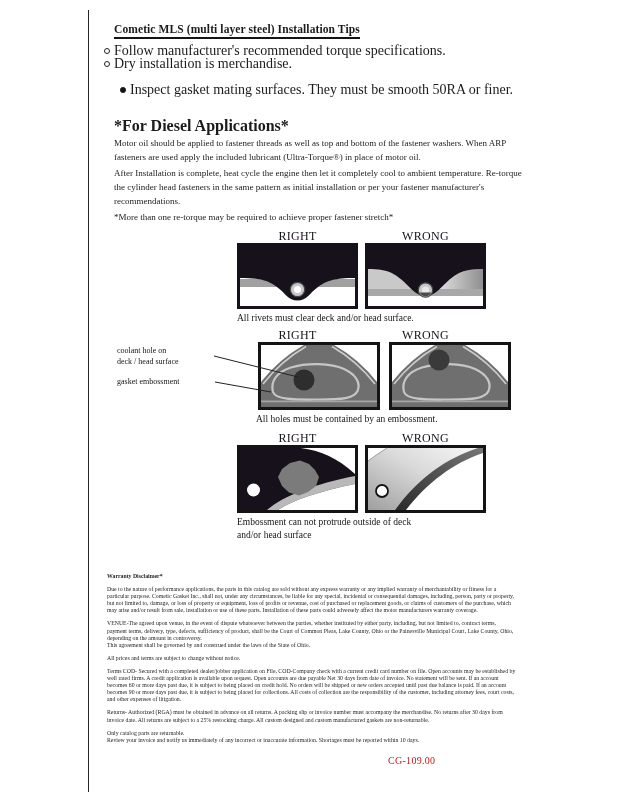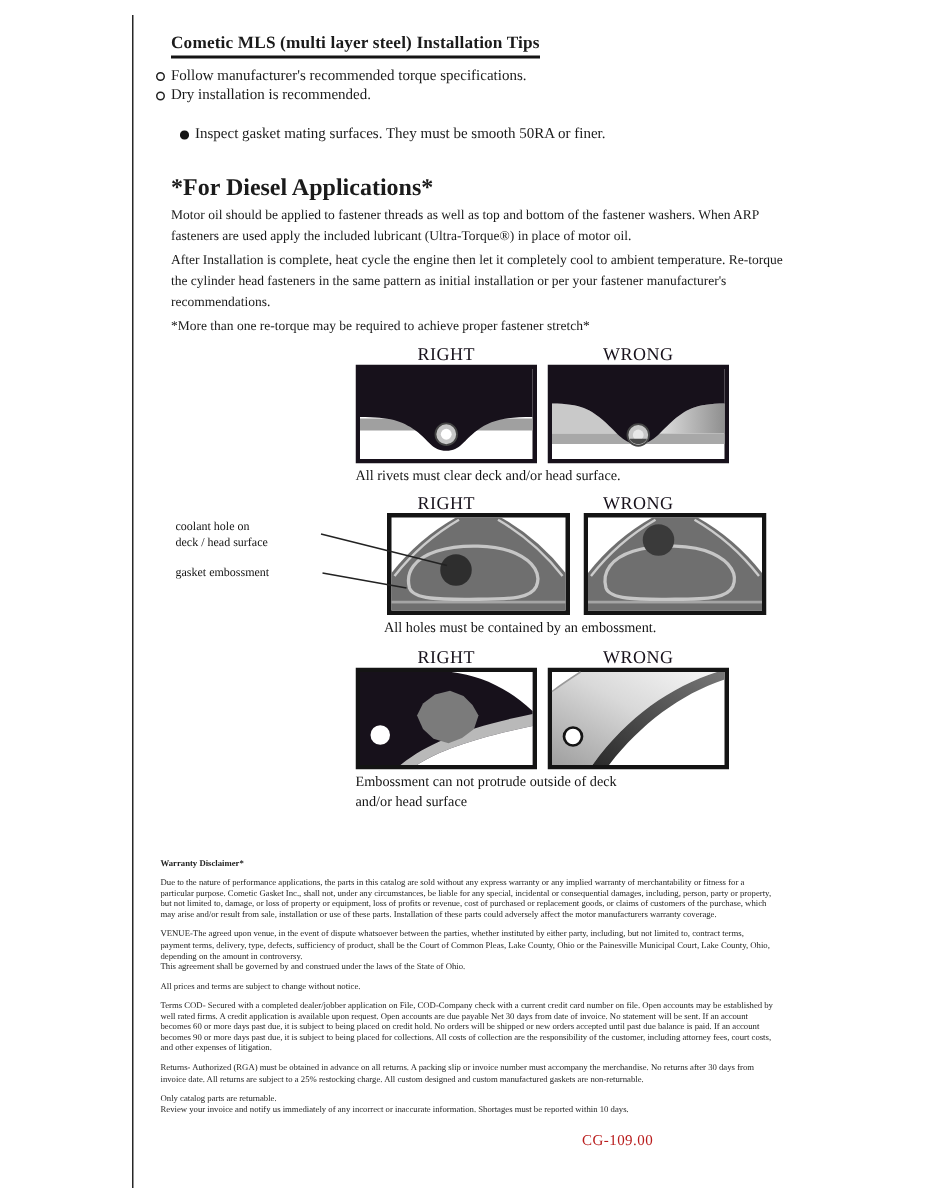--- a/index.html
+++ b/index.html
@@ -2,21 +2,21 @@
 <html><head>
 <meta charset="utf-8">
 <style>
   html,body{margin:0;padding:0;background:#ffffff;}
   .page{position:relative;width:618px;height:800px;background:#ffffff;overflow:hidden;
         font-family:Liberation Serif, serif;color:#1b1b1b;border-radius:20px;}
   .left-rule{position:absolute;left:88px;top:10px;width:1px;height:782px;background:#262626;}
   .page-title{position:absolute;left:114px;top:23px;font-size:11.5px;font-weight:bold;
         letter-spacing:.1px;border-bottom:2px solid #141414;padding-bottom:2px;}
   ul.tips{position:absolute;left:103px;top:44px;margin:0;padding:0;list-style:none;
-        font-size:10px;line-height:13px;}
+        font-size:14px;line-height:13px;}
   ul.tips li{position:relative;padding-left:11px;white-space:nowrap;}
   ul.tips li::before{content:"";position:absolute;left:1px;top:4px;width:4px;height:4px;
         border:1px solid #222;border-radius:50%;background:#fff;}
   ul.tips-sub{left:119px;top:83px;}
   ul.tips-sub li::before{background:#151515;border-color:#151515;width:3.5px;height:3.5px;top:4.4px;}
   .diesel-heading{position:absolute;left:114px;top:117px;font-size:16px;font-weight:bold;}
   .para{position:absolute;left:114px;width:420px;font-size:9px;line-height:14px;}
   .p1{top:136px;} .p2{top:166px;} .p3{top:210px;white-space:nowrap;}
   .dlabel{position:absolute;width:121px;text-align:center;font-size:12px;color:#17111b;letter-spacing:.3px;}
   .dbox{position:absolute;width:121px;height:66px;}
@@ -35,21 +35,21 @@
 
 <div class="page">
 
   <div class="left-rule"></div>
 
   <div class="page-title">Cometic MLS (multi layer steel) Installation Tips</div>
 
   <ul class="tips">
 
   <li>Follow manufacturer's recommended torque specifications.</li>
-      <li>Dry installation is recommended.</li>
+      <li>Dry installation is merchandise.</li>
     </ul>
   <ul class="tips tips-sub">
 
   <li>Inspect gasket mating surfaces.  They must be smooth 50RA or finer.</li>
     </ul>
 
   <div class="diesel-heading">*For Diesel Applications*</div>
   <div class="para p1">Motor oil should be applied to fastener threads as well as top and bottom of the fastener washers. When ARP fasteners are used apply the included lubricant (Ultra-Torque®) in place of motor oil.</div>
   <div class="para p2">After Installation is complete, heat cycle the engine then let it completely cool to ambient temperature. Re-torque the cylinder head fasteners in the same pattern as initial installation or per your fastener manufacturer's recommendations.</div>
   <div class="para p3">*More than one re-torque may be required to achieve proper fastener stretch*</div>

